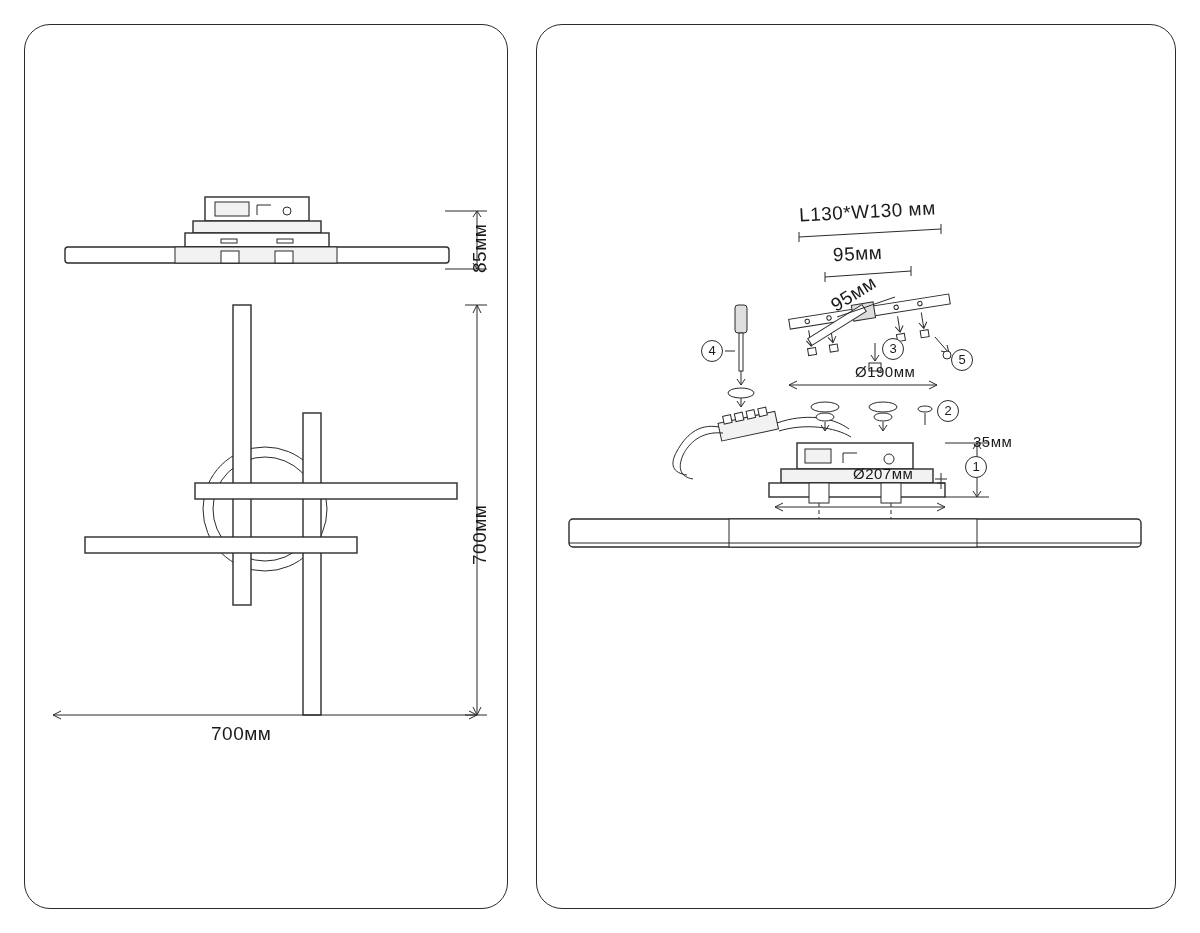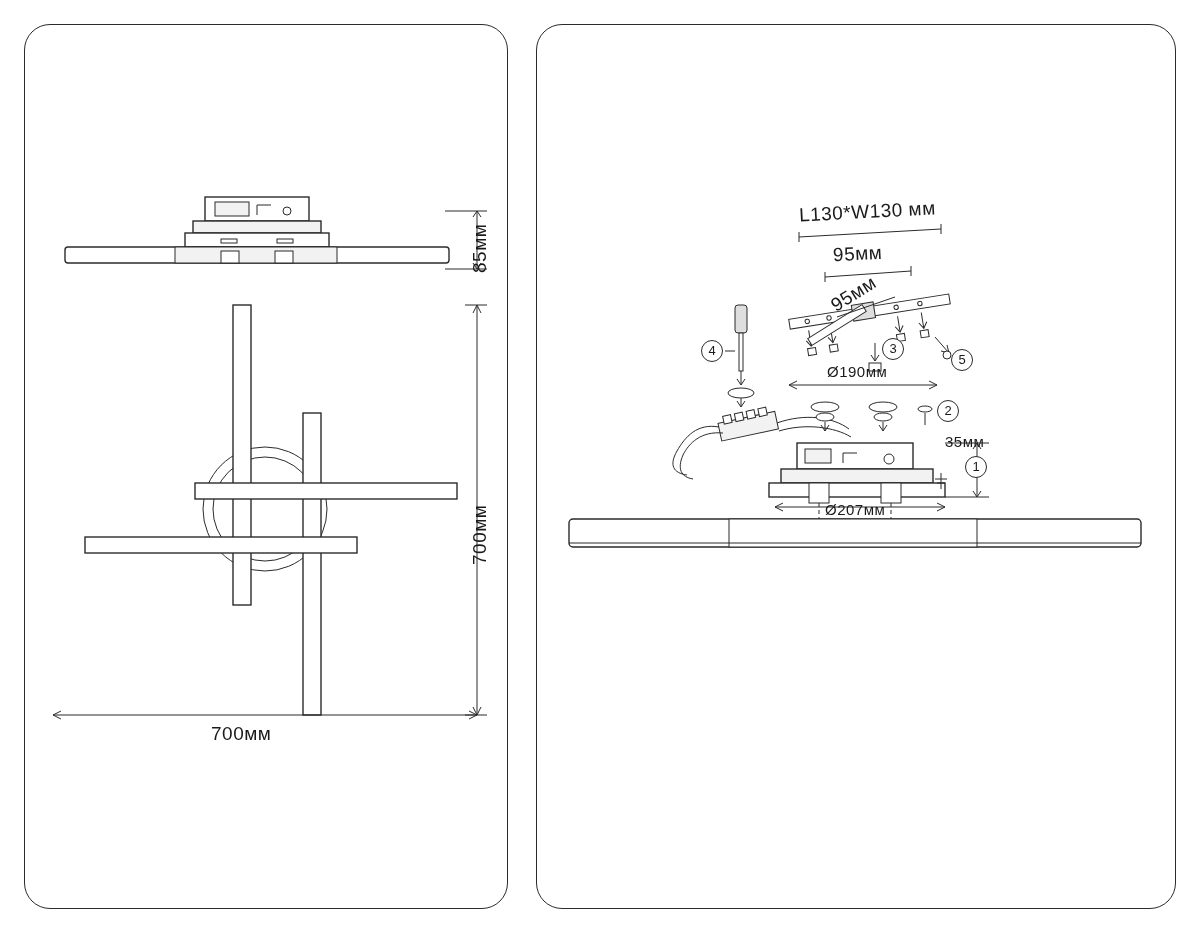--- a/index.html
+++ b/index.html
@@ -40,21 +40,21 @@
     width: 640px;
     height: 885px;
   }
   .lbl {
     position: absolute;
     font-size: 19px;
     letter-spacing: .5px;
     color: #1a1a1a;
     white-space: nowrap;
   }
-  .lbl.small { font-size: 15px; }
+  .lbl.small { font-size: 15px; margin-left: 28px; }
   .lbl.vert {
     transform-origin: 0 0;
     transform: rotate(-90deg);
   }
   svg { position: absolute; top: 0; left: 0; overflow: visible; }
   .ln { stroke: #2b2b2b; fill: none; }
   .thin { stroke-width: 1; }
   .med  { stroke-width: 1.4; }
   .fillw { fill: #ffffff; }
   .fillg { fill: #f2f2f2; }
@@ -303,21 +303,21 @@
     </svg>
 
     <div class="lbl" style="left:262px; top:176px; transform: rotate(-3deg);">L130*W130 мм</div>
 
     <div class="lbl" style="left:296px; top:218px; transform: rotate(-3deg);">95мм</div>
 
     <div class="lbl" style="left:292px; top:258px; transform: rotate(-32deg);">95мм</div>
 
     <div class="lbl small" style="left:290px; top:338px;">Ø190мм</div>
 
-    <div class="lbl small" style="left:288px; top:476px;">Ø207мм</div>
+    <div class="lbl small" style="left:288px; top:440px;">Ø207мм</div>
 
     <div class="lbl small" style="left:408px; top:408px;">35мм</div>
 
     <div class="callout-circle" style="left:428px; top:431px;">1</div>
     <div class="callout-circle" style="left:400px; top:375px;">2</div>
     <div class="callout-circle" style="left:345px; top:313px;">3</div>
     <div class="callout-circle" style="left:164px; top:315px;">4</div>
     <div class="callout-circle" style="left:414px; top:324px;">5</div>
 
     <svg width="640" height="885" style="pointer-events:none;">

